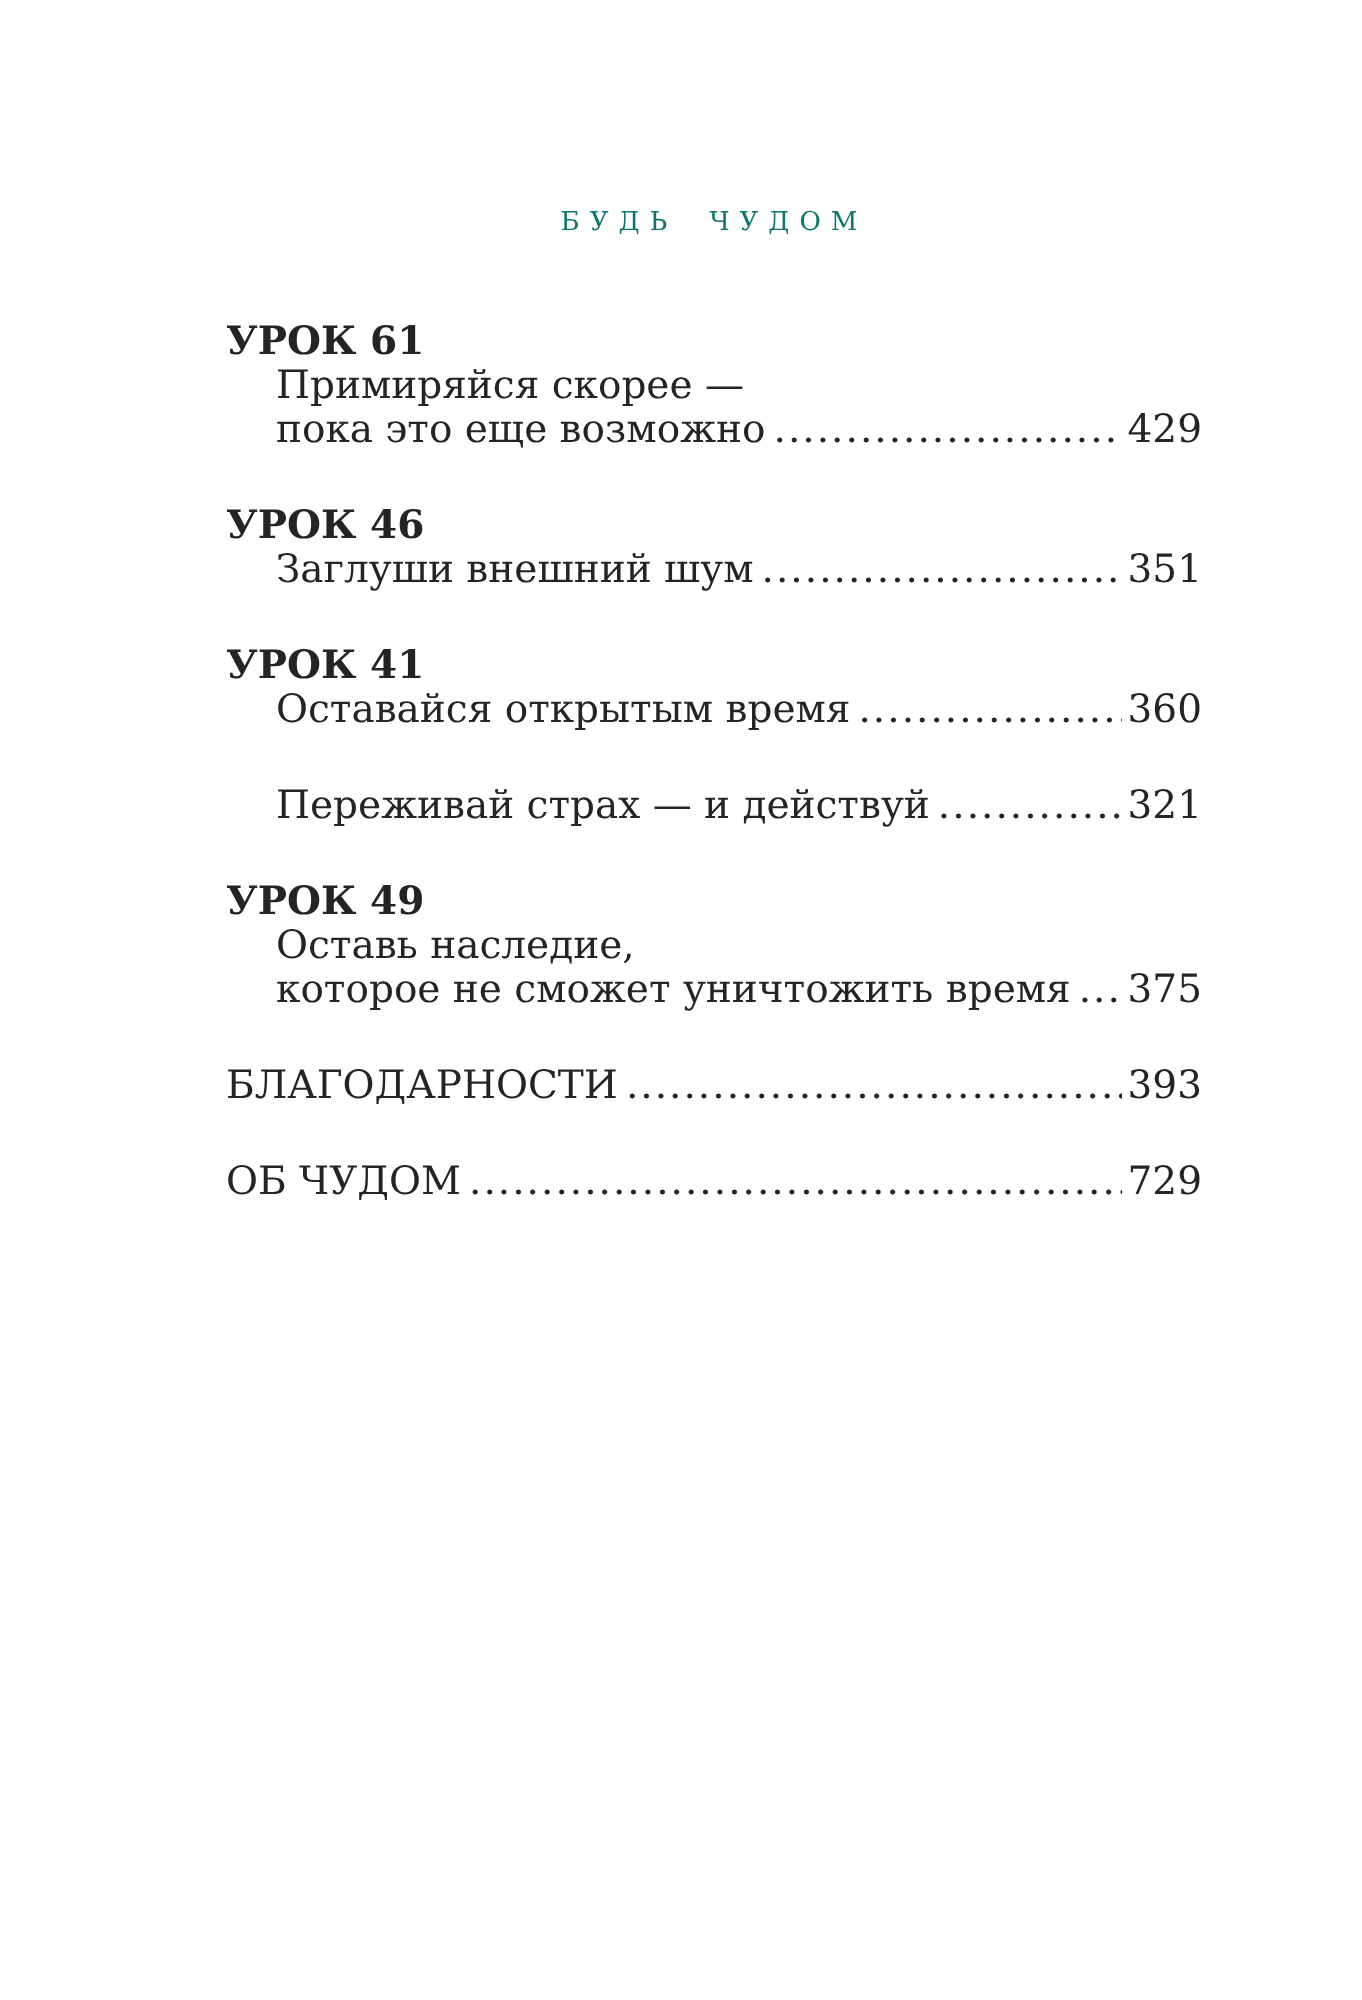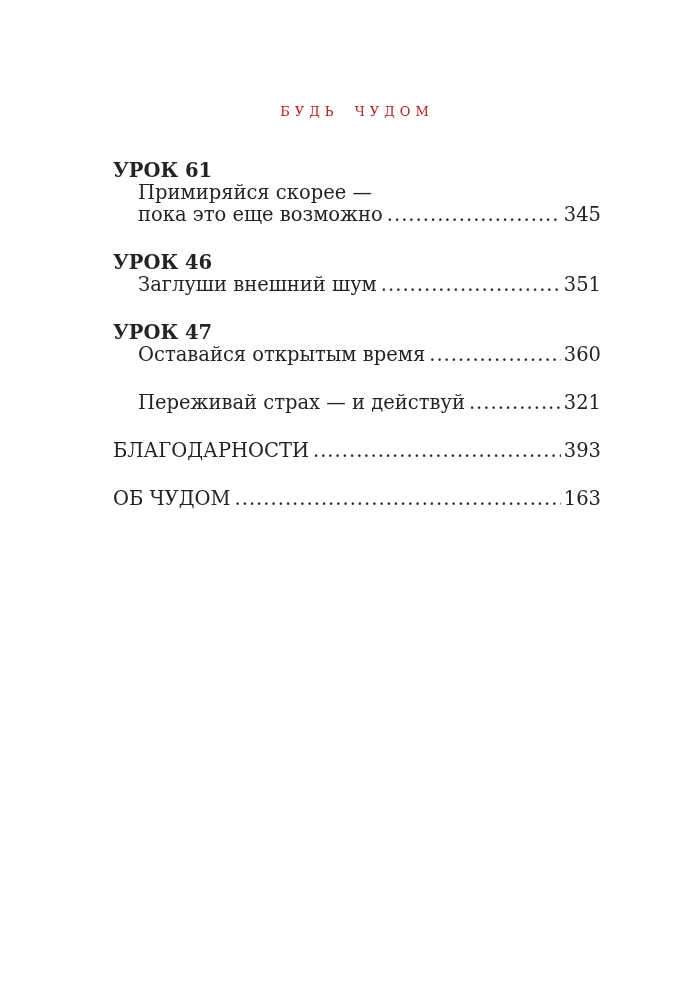--- a/index.html
+++ b/index.html
@@ -21,21 +21,21 @@
     left: 113px;
     top: 104px;
     width: 488px;
   }
   .running-head {
     text-align: center;
     font-size: 13px;
     line-height: 16px;
     letter-spacing: 5px;
     word-spacing: 7px;
-    color: #b91c1c;
+    color: #0f766e;
     margin-bottom: 40px;
   }
   .toc-entry {
     margin-bottom: 26px;
     font-size: 19.5px;
     line-height: 22px;
   }
   .toc-heading {
     font-weight: bold;
   }
@@ -76,55 +76,66 @@
     <div class="running-head">БУДЬ ЧУДОМ</div>
     <div id="toc">
         <div class="toc-entry">
           <div class="toc-heading">УРОК 61</div>
           <div class="toc-line indent">
             <span class="toc-title">Примиряйся скорее —</span>
           </div>
           <div class="toc-line indent">
             <span class="toc-title">пока это еще возможно</span>
             <span class="leader"></span>
-            <span class="page-num">345</span>
+            <span class="page-num">429</span>
           </div>
         </div>
         <div class="toc-entry">
           <div class="toc-heading">УРОК 46</div>
           <div class="toc-line indent">
             <span class="toc-title">Заглуши внешний шум</span>
             <span class="leader"></span>
             <span class="page-num">351</span>
           </div>
         </div>
         <div class="toc-entry">
-          <div class="toc-heading">УРОК 47</div>
+          <div class="toc-heading">УРОК 41</div>
           <div class="toc-line indent">
             <span class="toc-title">Оставайся открытым время</span>
             <span class="leader"></span>
             <span class="page-num">360</span>
           </div>
         </div>
         <div class="toc-entry">
           <div class="toc-line indent">
             <span class="toc-title">Переживай страх — и действуй</span>
             <span class="leader"></span>
             <span class="page-num">321</span>
           </div>
         </div>
         <div class="toc-entry">
+          <div class="toc-heading">УРОК 49</div>
+          <div class="toc-line indent">
+            <span class="toc-title">Оставь наследие,</span>
+          </div>
+          <div class="toc-line indent">
+            <span class="toc-title">которое не сможет уничтожить время</span>
+            <span class="leader"></span>
+            <span class="page-num">375</span>
+          </div>
+        </div>
+        <div class="toc-entry">
           <div class="toc-line caps">
             <span class="toc-title">БЛАГОДАРНОСТИ</span>
             <span class="leader"></span>
             <span class="page-num">393</span>
           </div>
         </div>
         <div class="toc-entry">
           <div class="toc-line caps">
             <span class="toc-title">ОБ ЧУДОМ</span>
             <span class="leader"></span>
-            <span class="page-num">163</span>
+            <span class="page-num">729</span>
           </div>
         </div>
       </div>
   </div>
 </div>
 
 </body></html>

